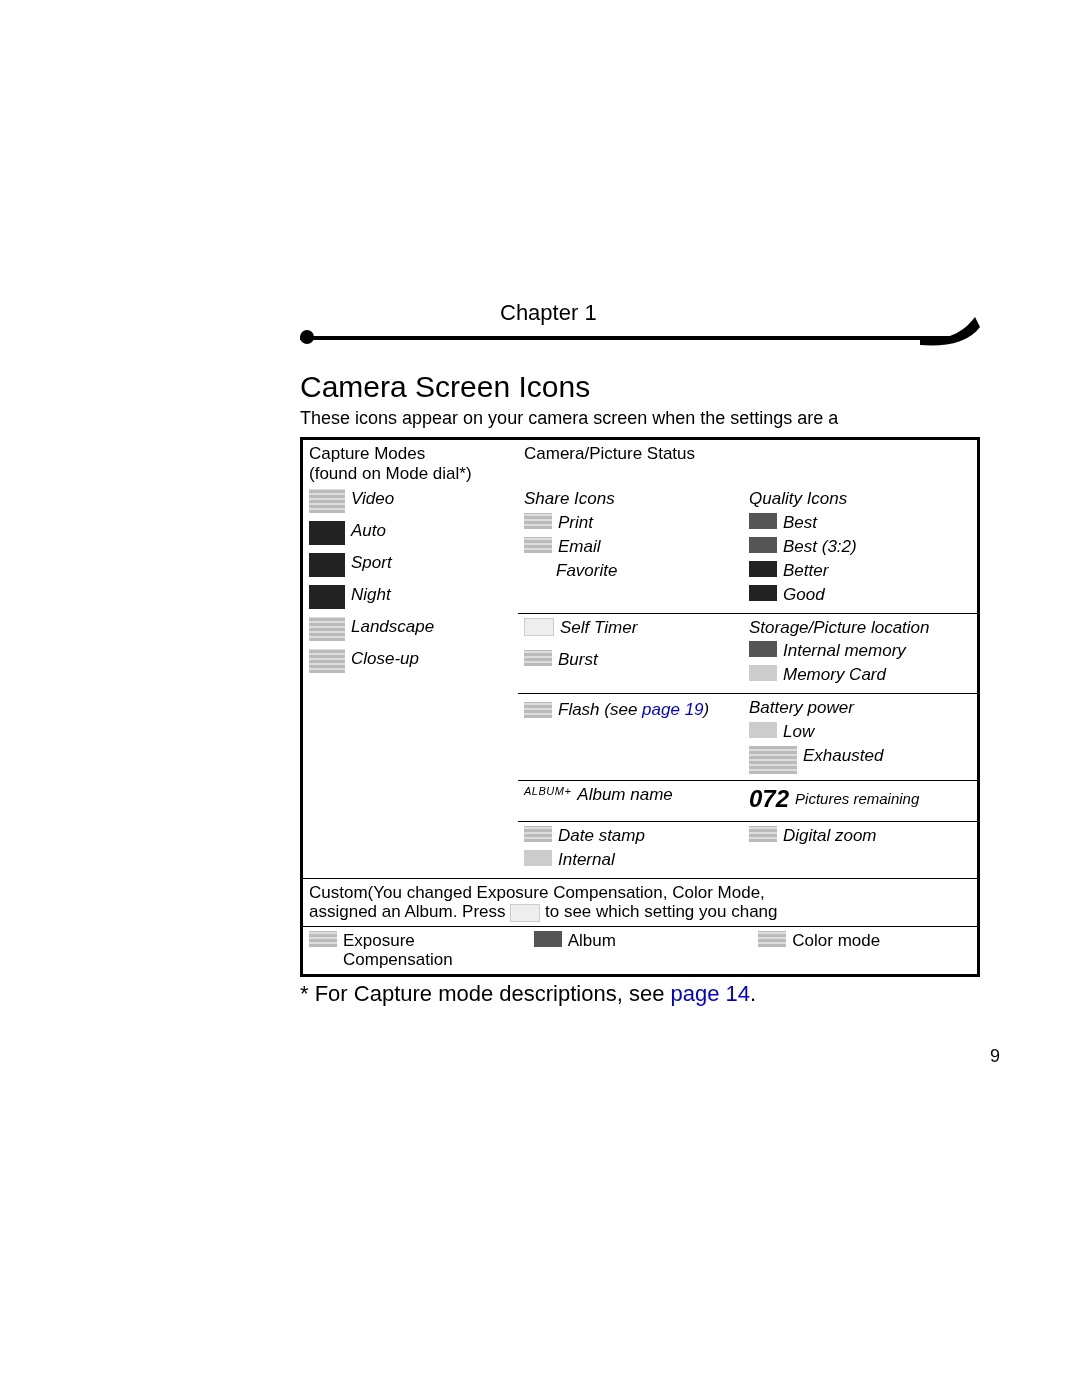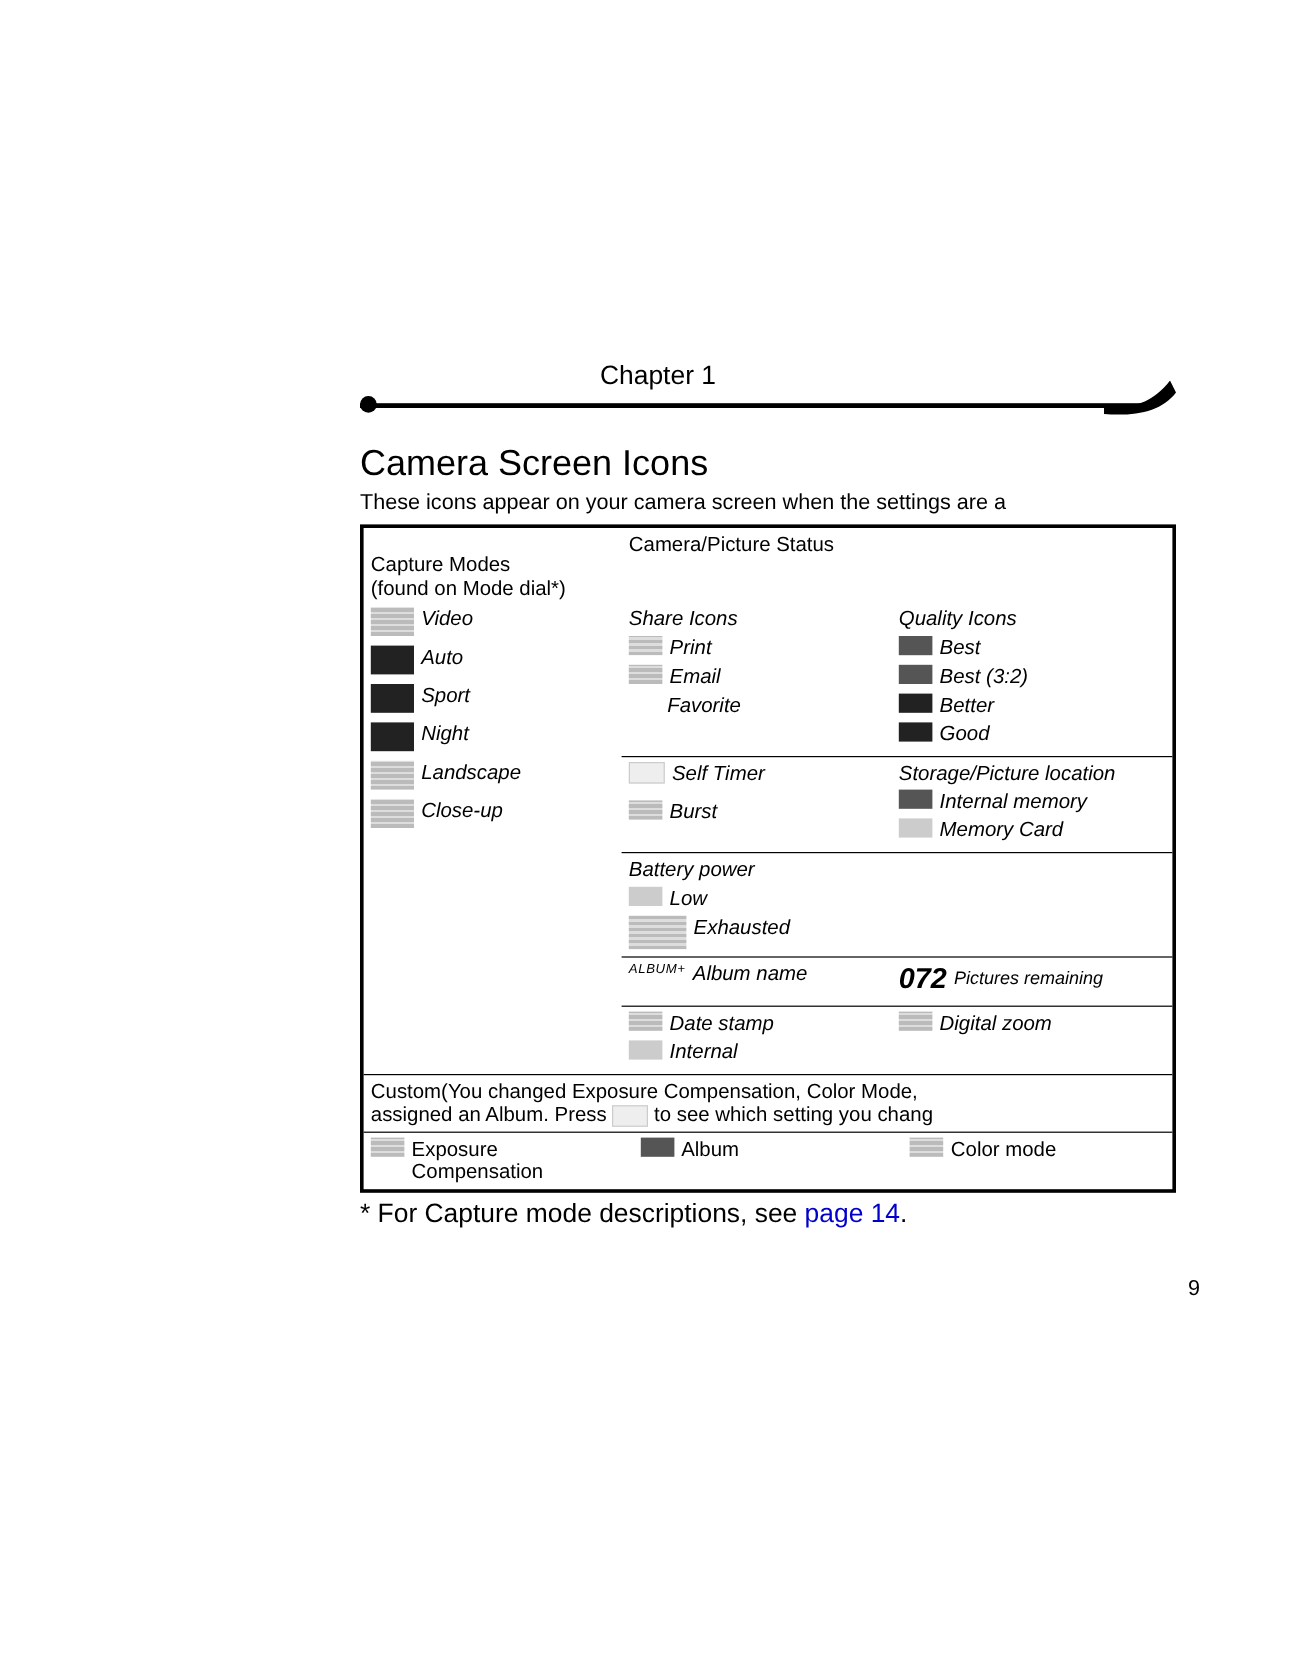--- a/index.html
+++ b/index.html
@@ -74,21 +74,20 @@
     font-size: 17px;
     line-height: 1.15;
     position: relative;
     box-sizing: border-box;
   }
   .dgrow { display: flex; }
   .capcol {
     width: 215px;
     padding: 4px 6px 2px 6px;
     box-sizing: border-box;
-    margin-top: 17px;
   }
   .statcol-head {
     flex: 1;
     padding: 4px 6px 0 6px;
     box-sizing: border-box;
   }
   .mid-flex { display: flex; font-style: italic; }
   .cap-list {
     width: 215px;
     padding: 4px 6px;
@@ -291,20 +290,29 @@
                 <span>Internal memory</span>
               </div>
               <div class="item-row">
                 <span class="swatch light small"></span>
                 <span>Memory Card</span>
               </div>
             </div>
           </div>
 
           <div class="two-col thin-border-top">
+            <div>
+              <div class="flash-link">
+                <span class="swatch stripes small"></span>
+                <span>
+                  <span>Flash (see</span>
+                  <span class="bluelink">page 19</span><span>)</span>
+                </span>
+              </div>
+            </div>
             <div class="tight">
               <div class="subhead">Battery power</div>
               <div class="item-row">
                 <span class="swatch light small"></span>
                 <span>Low</span>
               </div>
               <div class="item-row">
                 <span class="swatch stripes big"></span>
                 <span>Exhausted</span>
               </div>

